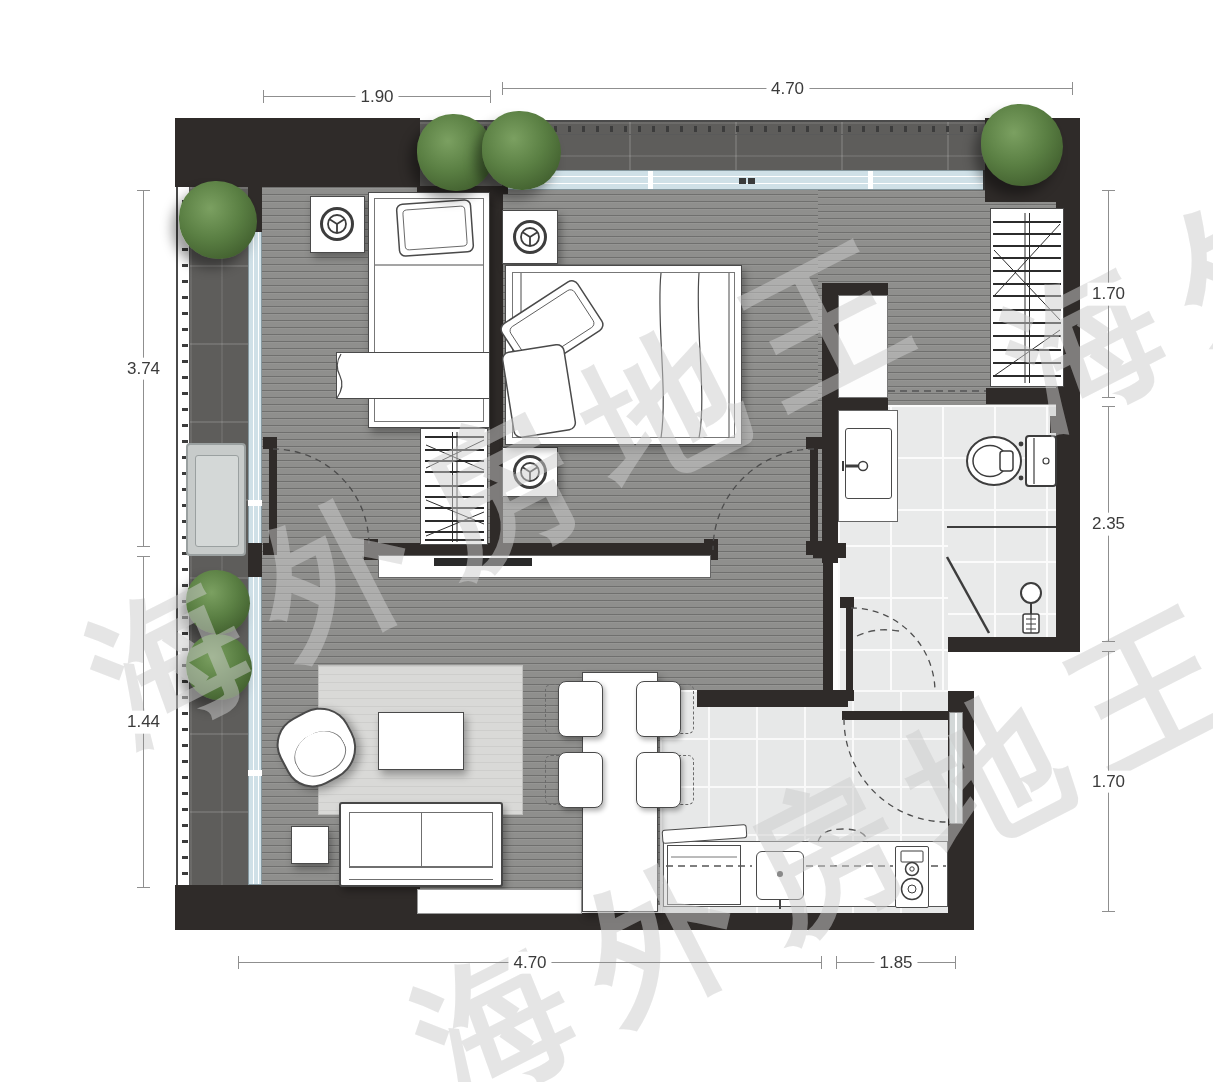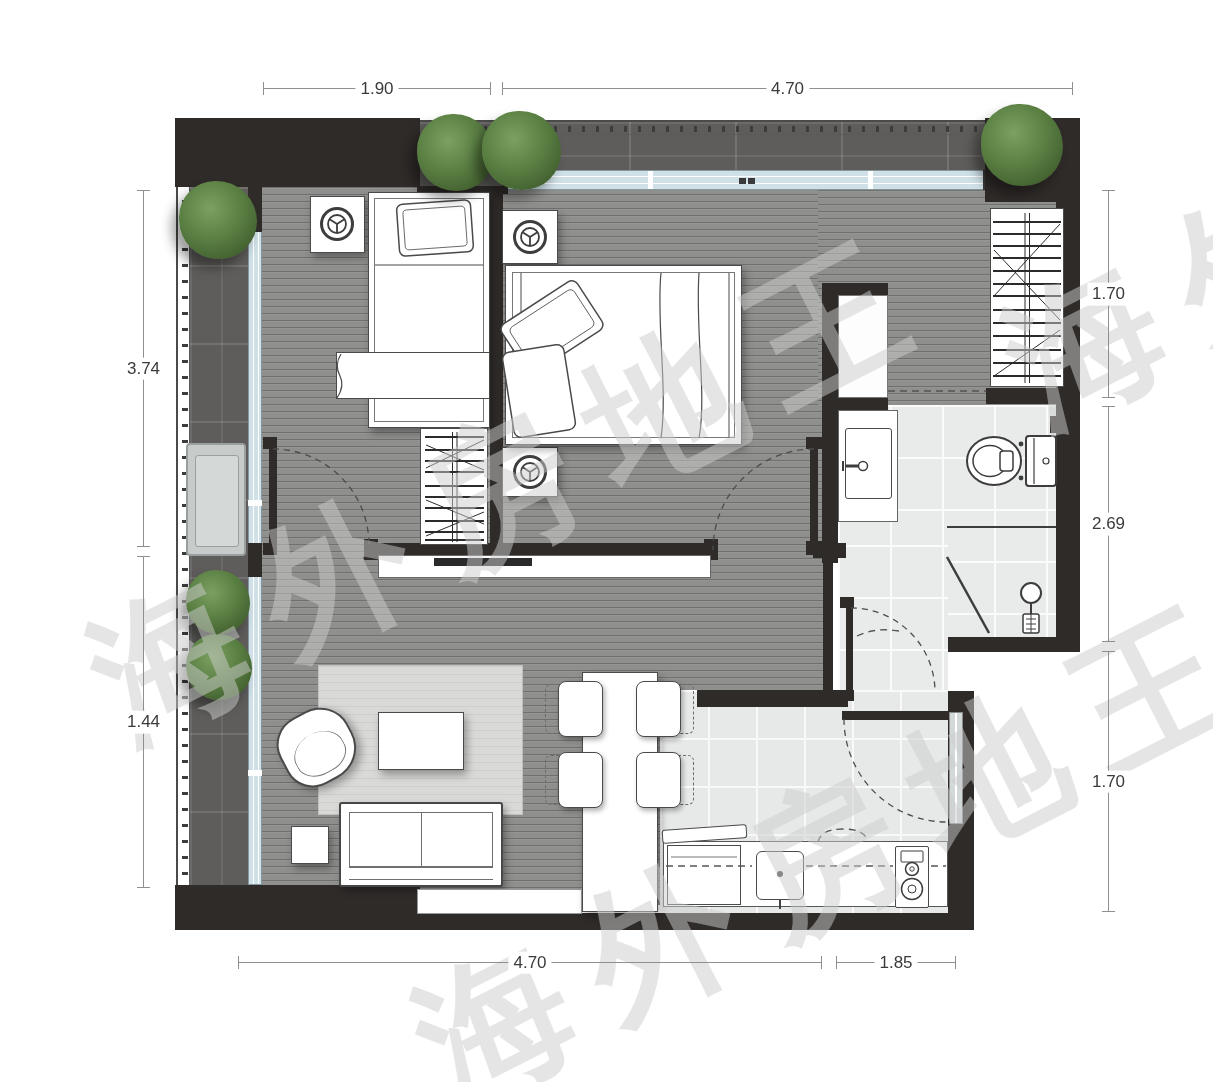--- a/index.html
+++ b/index.html
@@ -323,37 +323,37 @@
   <div class="abs tree" style="left:482px;top:111px;width:79px;height:79px"></div>
   <div class="abs tree" style="left:981px;top:104px;width:82px;height:82px"></div>
   <div class="abs tree" style="left:179px;top:181px;width:78px;height:78px"></div>
   <div class="abs tree" style="left:186px;top:570px;width:64px;height:64px"></div>
   <div class="abs tree" style="left:186px;top:634px;width:66px;height:66px"></div>
 
   <div class="abs wm" style="left:105px;top:595px">海外房地王</div>
   <div class="abs wm" style="left:430px;top:960px">海外房地王</div>
   <div class="abs wm" style="left:1020px;top:280px">海外房地王</div>
 
-  <div class="abs dimh" style="left:263px;top:82px;width:226px">
+  <div class="abs dimh" style="left:263px;top:90px;width:226px">
       <span class="lbl">1.90</span>
     </div>
   <div class="abs dimh" style="left:502px;top:82px;width:569px">
       <span class="lbl">4.70</span>
     </div>
   <div class="abs dimv" style="left:137px;top:190px;height:355px">
       <span class="lbl">3.74</span>
     </div>
   <div class="abs dimv" style="left:137px;top:556px;height:330px">
       <span class="lbl">1.44</span>
     </div>
   <div class="abs dimv" style="left:1102px;top:190px;height:206px">
       <span class="lbl">1.70</span>
     </div>
   <div class="abs dimv" style="left:1102px;top:406px;height:234px">
-      <span class="lbl">2.69</span>
+      <span class="lbl">2.35</span>
     </div>
   <div class="abs dimv" style="left:1102px;top:651px;height:259px">
       <span class="lbl">1.70</span>
     </div>
   <div class="abs dimh" style="left:238px;top:956px;width:582px">
       <span class="lbl">4.70</span>
     </div>
   <div class="abs dimh" style="left:836px;top:956px;width:118px">
       <span class="lbl">1.85</span>
     </div>

